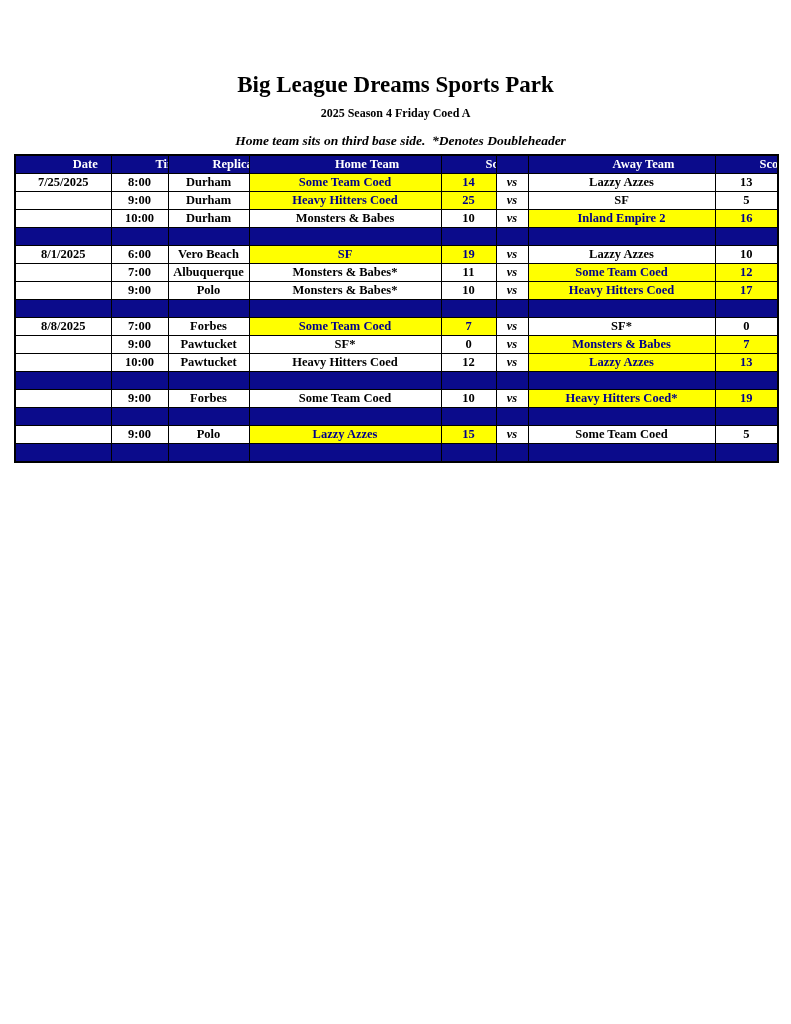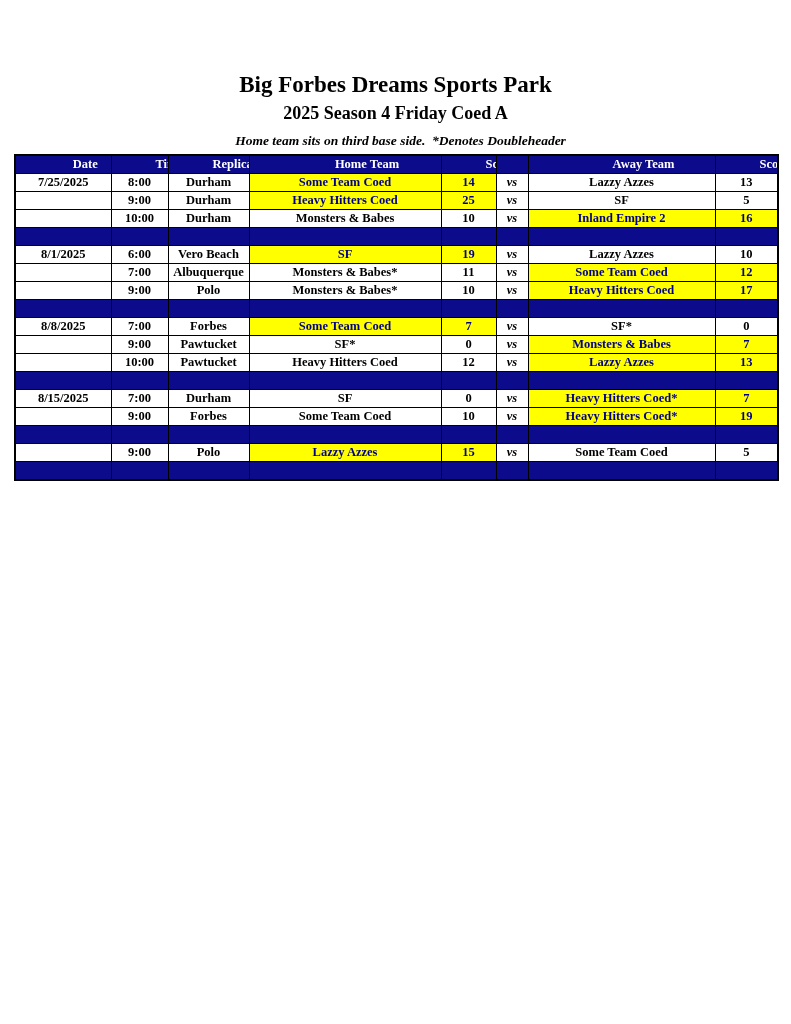--- a/index.html
+++ b/index.html
@@ -15,21 +15,21 @@
     font-family:"Liberation Serif","DejaVu Serif",serif;
     color:var(--body-text);
   }
   .page{position:relative;width:791px;height:1024px;overflow:hidden;}
   .title{
     margin:72px 0 0 0;text-align:center;
     font-size:23px;font-weight:bold;line-height:26px;
   }
   .subtitle{
     margin:5px 0 0 0;text-align:center;
-    font-size:18px;font-weight:bold;line-height:21px;
+    font-size:12px;font-weight:bold;line-height:21px;
   }
   .note{
     margin:9px 0 0 0;text-align:center;
     font-size:13.5px;font-weight:bold;font-style:italic;line-height:15px;
     white-space:pre-wrap;
     padding-left:10px;
   }
   table.sched{
     table-layout:fixed;border-collapse:collapse;
     width:763px;margin:6px 0 0 14px;
@@ -48,21 +48,21 @@
     padding-left:44px;
   }
   td.sep{background:var(--navy);}
   td.hl{background:var(--yellow);color:var(--hl-text);}
   td.vs{font-style:italic;font-size:11px;}
 </style>
 </head>
 <body>
 
 <div class="page">
-  <h1 class="title">Big Forbes Dreams Sports Park</h1>
+  <h1 class="title">Big League Dreams Sports Park</h1>
   <h2 class="subtitle">2025 Season 4 Friday Coed A</h2>
   <div class="note">Home team sits on third base side.  *Denotes Doubleheader</div>
 
   <table class="sched">
     <colgroup>
       <col style="width:96px">
         <col style="width:57px">
         <col style="width:81px">
         <col style="width:192px">
       <col style="width:55px">
@@ -197,30 +197,20 @@
           <td class="sep"></td>
           <td class="sep"></td>
           <td class="sep"></td>
           <td class="sep"></td>
           <td class="sep"></td>
           <td class="sep"></td>
           <td class="sep"></td>
           <td class="sep"></td>
         </tr>
         <tr>
-          <td>8/15/2025</td>
-          <td>7:00</td>
-          <td>Durham</td>
-          <td>SF</td>
-          <td>0</td>
-          <td class="vs">vs</td>
-          <td class="hl">Heavy Hitters Coed*</td>
-          <td class="hl">7</td>
-        </tr>
-        <tr>
           <td></td>
           <td>9:00</td>
           <td>Forbes</td>
           <td>Some Team Coed</td>
           <td>10</td>
           <td class="vs">vs</td>
           <td class="hl">Heavy Hitters Coed*</td>
           <td class="hl">19</td>
         </tr>
         <tr>

